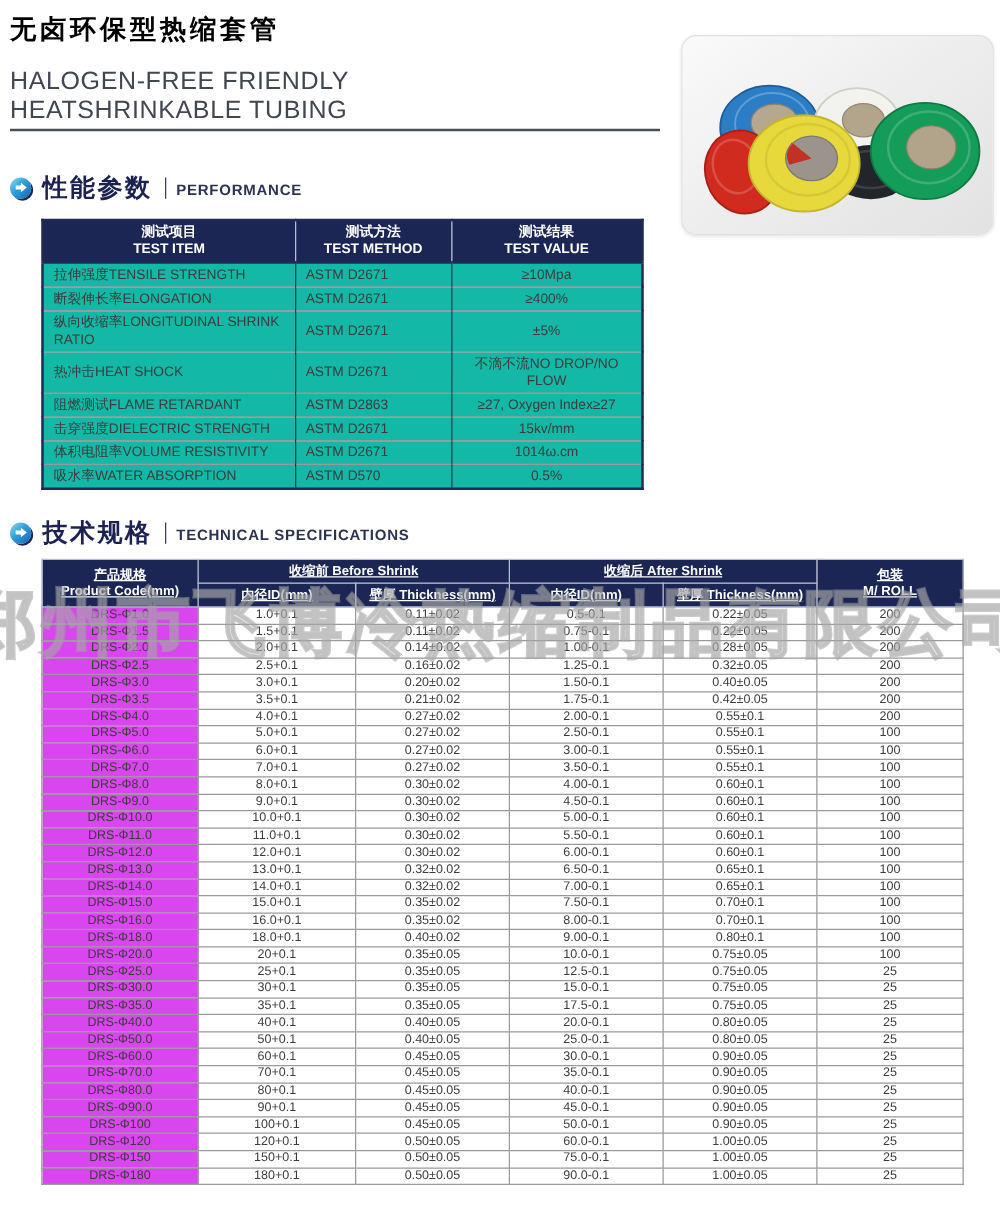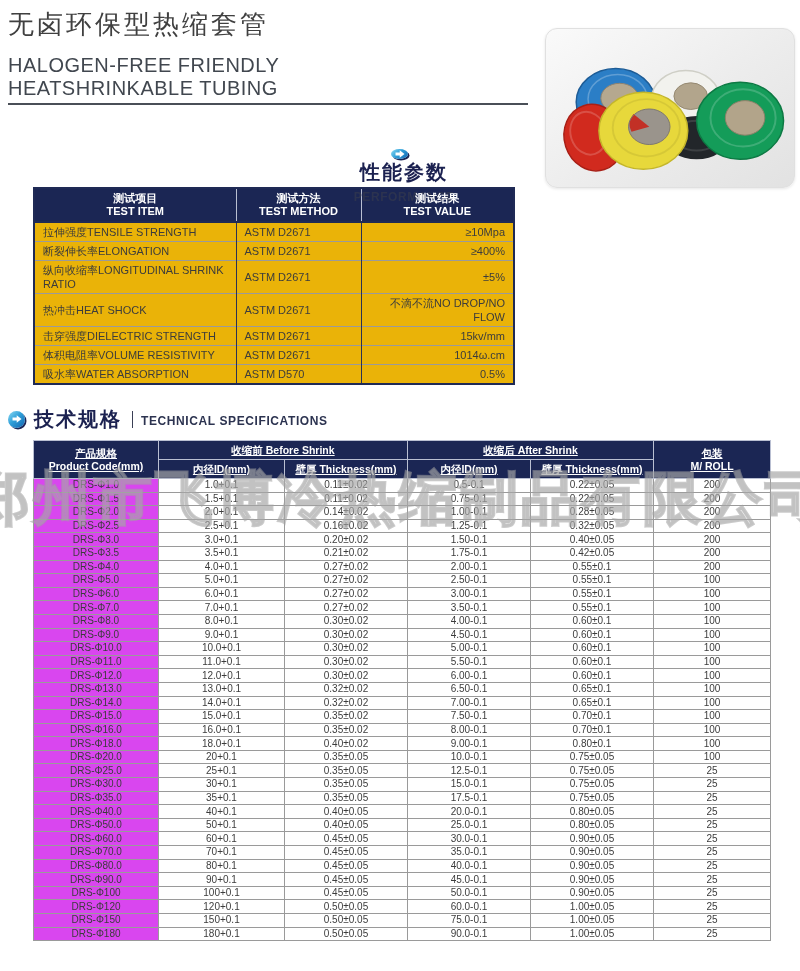--- a/index.html
+++ b/index.html
@@ -25,24 +25,24 @@
     color: rgba(190,190,190,0.30);
     -webkit-text-stroke: 2px rgba(160,160,160,0.55);
     z-index: 6;
     pointer-events: none;
   }
 
   
   .hdr { padding: 10px 0 0 8px; }
   .title-cn {
     margin: 0;
-    font-size: 26px; line-height: 28px;
-    font-weight: normal;
+    font-size: 21px; line-height: 28px;
+    font-weight: bold;
     letter-spacing: 3px;
-    color: #404040;
+    color: #000000;
   }
   .subtitle { margin-top: 16px; font-size: 20px; line-height: 23px; color: #41474f; letter-spacing: 0.5px; }
   .rule { width: 520px; height: 0; border-bottom: 2px solid #4a4f57; margin-top: 3px; }
 
   
   .photo {
     position: absolute;
     top: 28px; left: 545px;
     width: 250px; height: 160px;
     border-radius: 12px;
@@ -52,21 +52,21 @@
     overflow: hidden;
   }
   .photo svg { display: block; width: 100%; height: 100%; }
 
   
   .sec-head {
     display: flex; align-items: center;
     margin: 0 0 0 8px;
     height: 26px;
   }
-  .sec-head.first { margin-top: 44px; flex-direction: column; }
+  .sec-head.first { margin-top: 32px; }
   .sec-head.second { margin-top: 21px; }
   .badge {
     width: 17px; height: 17px;
     border-radius: 50%;
     background: linear-gradient(135deg, #8edcf5 0%, #2f9fd8 45%, #1265b2 100%);
     box-shadow: 1.5px 1.5px 0 0 #1b2556;
     display: inline-flex; align-items: center; justify-content: center;
     margin-right: 9px;
   }
   .badge svg { width: 10px; height: 10px; }
@@ -89,25 +89,25 @@
     border-left: 1px solid #b9bfd2;
     border-bottom: 2px solid #1f2a55;
   }
   .perf-table th:first-child { border-left: none; }
   .perf-table th span { display: block; }
   .perf-table td {
     border-top: 1px solid #9a9a9a;
     border-left: 1.5px solid #2a3154;
     padding: 2px 8px;
     height: 17px; line-height: 14px;
-    background: #eab308;
+    background: #14b8a6;
   }
   .perf-table td:first-child { border-left: none; text-align: left; }
   .perf-table td:nth-child(2) { text-align: left; }
-  .perf-table td:nth-child(3) { text-align: right; }
+  .perf-table td:nth-child(3) { text-align: center; }
 
   
   .spec-table {
     margin: 8px 0 0 33px;
     width: 737px;
     border: 1.5px solid #8a8a8a;
     font-size: 10px;
   }
   .spec-table th {
     background: #1b2654; color: #ffffff;
@@ -238,20 +238,25 @@
         </tr>
         <tr>
           <td>纵向收缩率LONGITUDINAL SHRINK RATIO</td>
           <td>ASTM D2671</td>
           <td>±5%</td>
         </tr>
         <tr>
           <td>热冲击HEAT SHOCK</td>
           <td>ASTM D2671</td>
           <td>不滴不流NO DROP/NO FLOW</td>
+        </tr>
+        <tr>
+          <td>阻燃测试FLAME RETARDANT</td>
+          <td>ASTM D2863</td>
+          <td>≥27, Oxygen Index≥27</td>
         </tr>
         <tr>
           <td>击穿强度DIELECTRIC STRENGTH</td>
           <td>ASTM D2671</td>
           <td>15kv/mm</td>
         </tr>
         <tr>
           <td>体积电阻率VOLUME RESISTIVITY</td>
           <td>ASTM D2671</td>
           <td>1014ω.cm</td>

